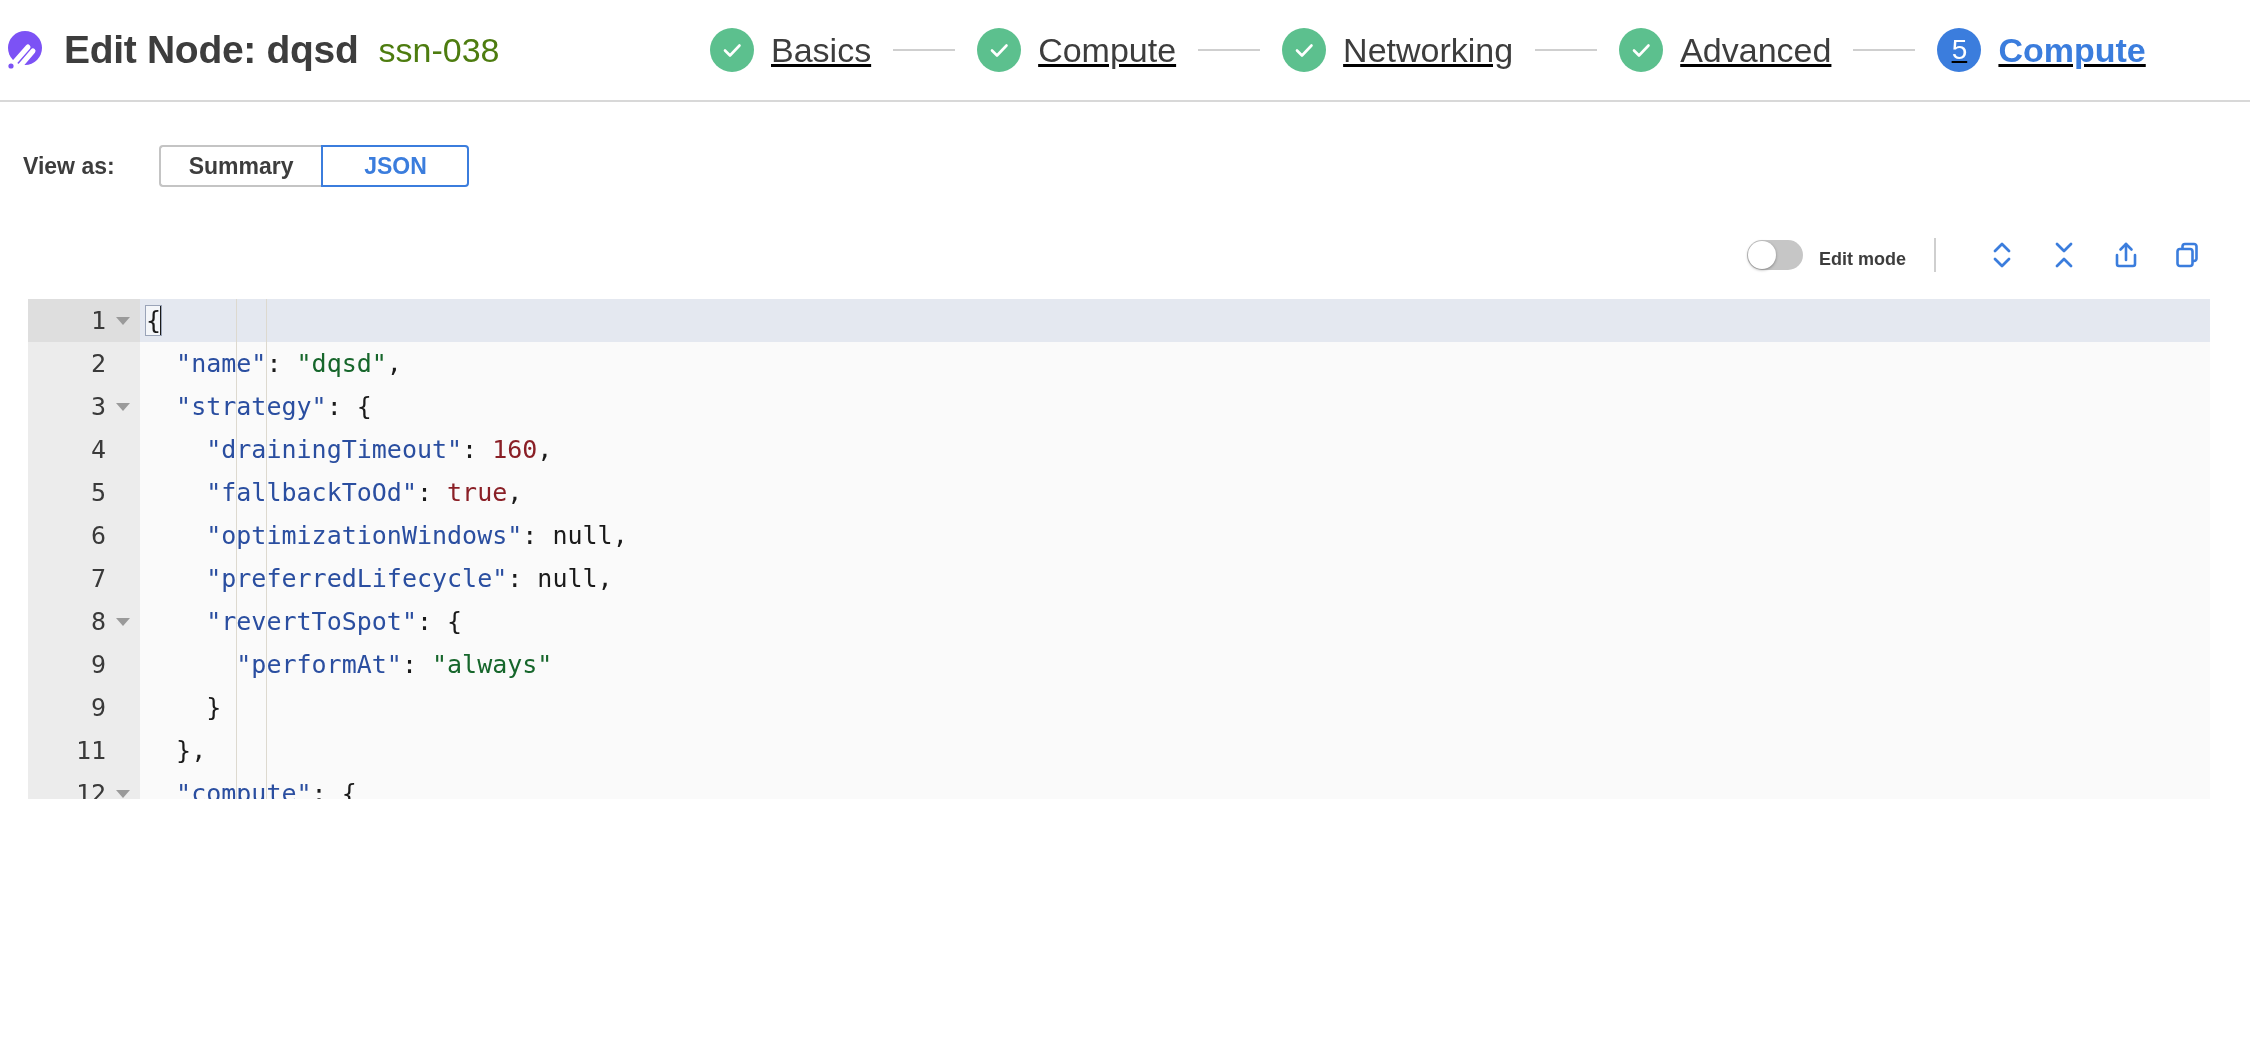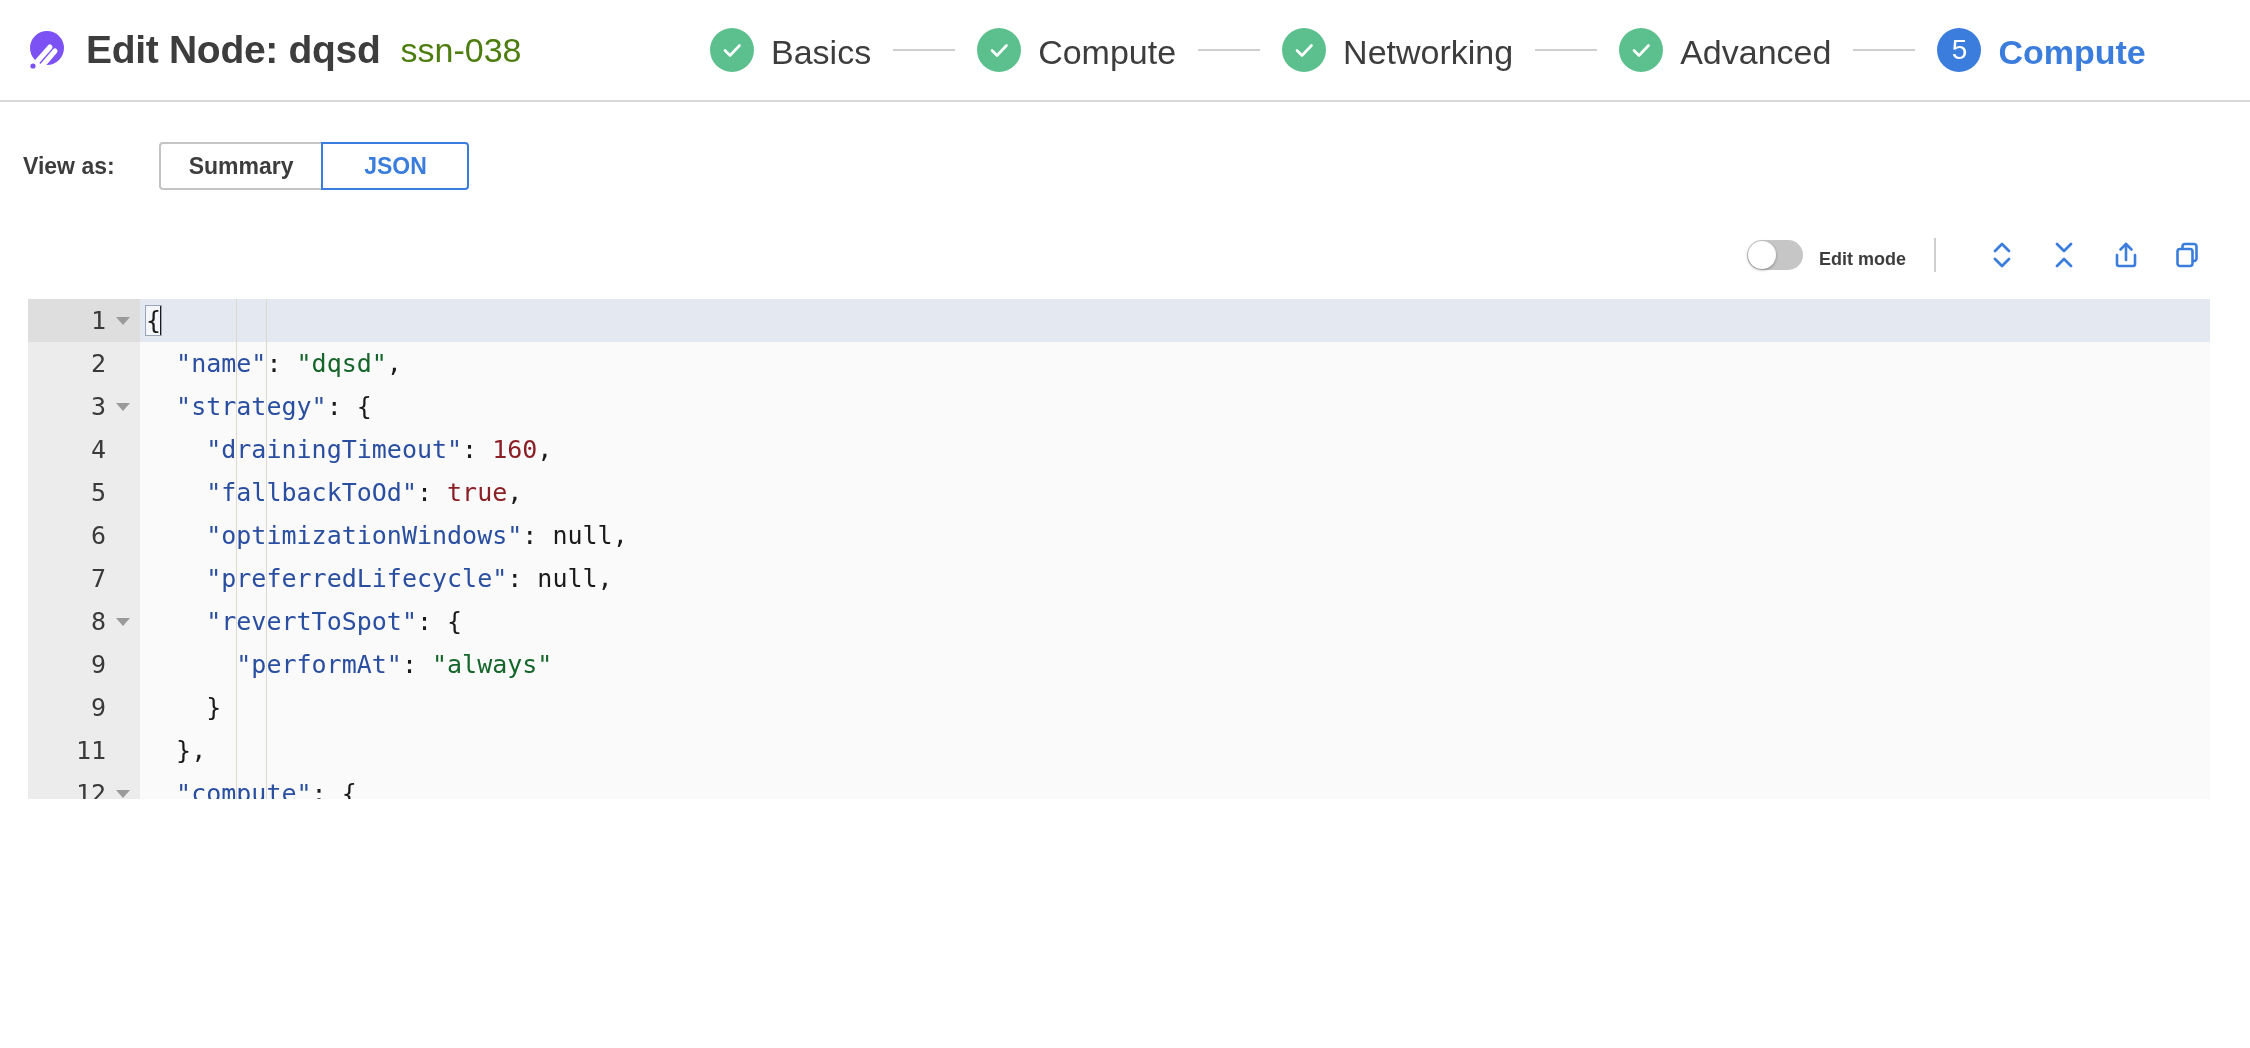--- a/index.html
+++ b/index.html
@@ -18,21 +18,20 @@
     height: 102px;
     border-bottom: 2px solid #d8d8d8;
     display: flex;
     align-items: center;
     overflow: hidden;
   }
 
   .brand {
     display: flex;
     align-items: center;
-    padding-left: 22px;
     flex: 0 0 auto;
     white-space: nowrap;
     overflow: hidden;
   }
 
   .logo-mark {
     width: 44px;
     height: 44px;
     position: relative;
     flex: 0 0 auto;
@@ -65,22 +64,23 @@
     height: 100px;
     display: flex;
     align-items: center;
     background: #ffffff;
     padding-left: 10px;
     white-space: nowrap;
   }
 
   .step {
     display: flex;
-    align-items: flex-end;
-    flex: 0 0 auto;
+    align-items: center;
+    flex: 0 0 auto;
+    text-decoration: underline;
   }
 
   .step-bullet {
     width: 44px;
     height: 44px;
     border-radius: 50%;
     display: flex;
     align-items: center;
     justify-content: center;
     flex: 0 0 auto;
@@ -127,21 +127,21 @@
 
   .viewas-label {
     font-size: 23px;
     font-weight: bold;
     color: #3d3d3d;
     margin-right: 44px;
   }
 
   .segmented {
     display: flex;
-    height: 48px;
+    height: 42px;
     justify-content: space-between;
   }
 
   .seg-btn {
     display: flex;
     align-items: center;
     justify-content: center;
     font-size: 23px;
     font-weight: bold;
     background: #ffffff;

